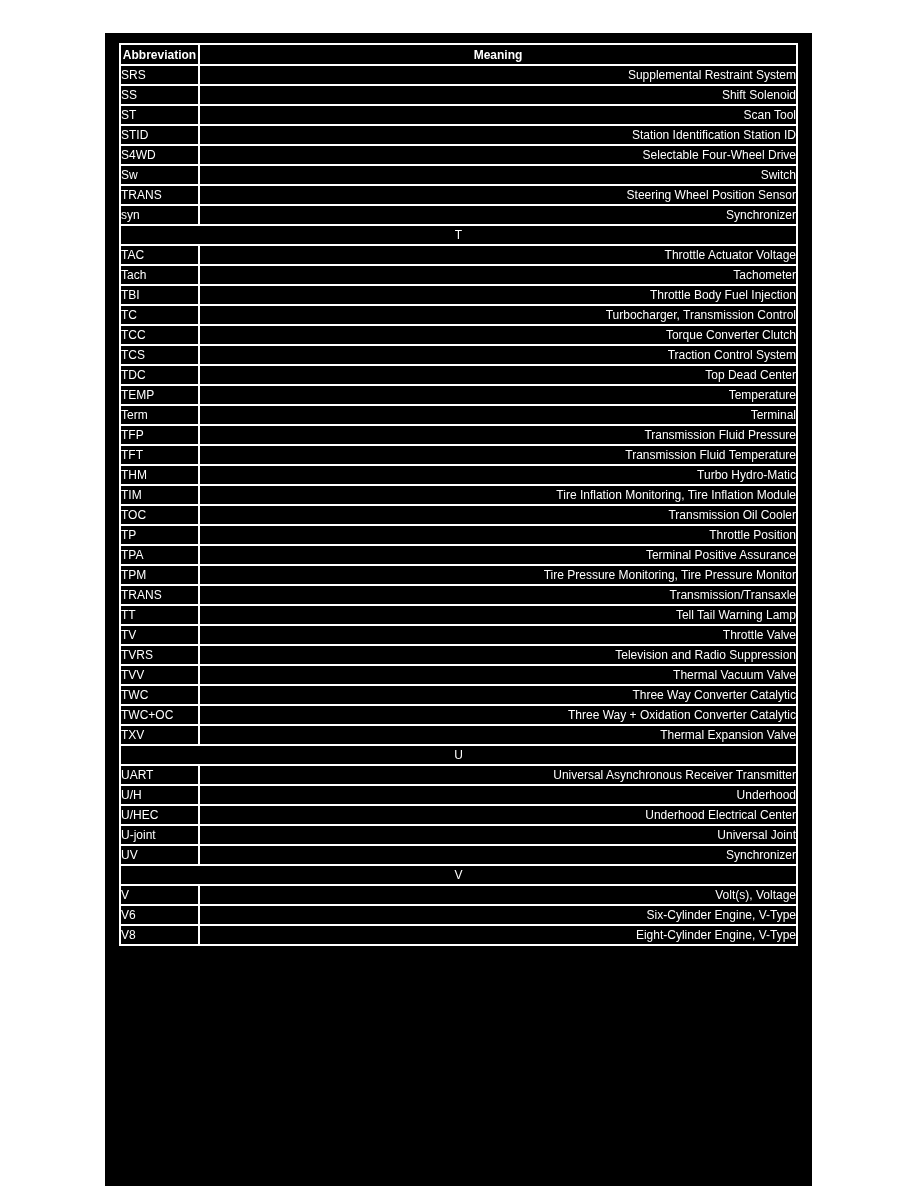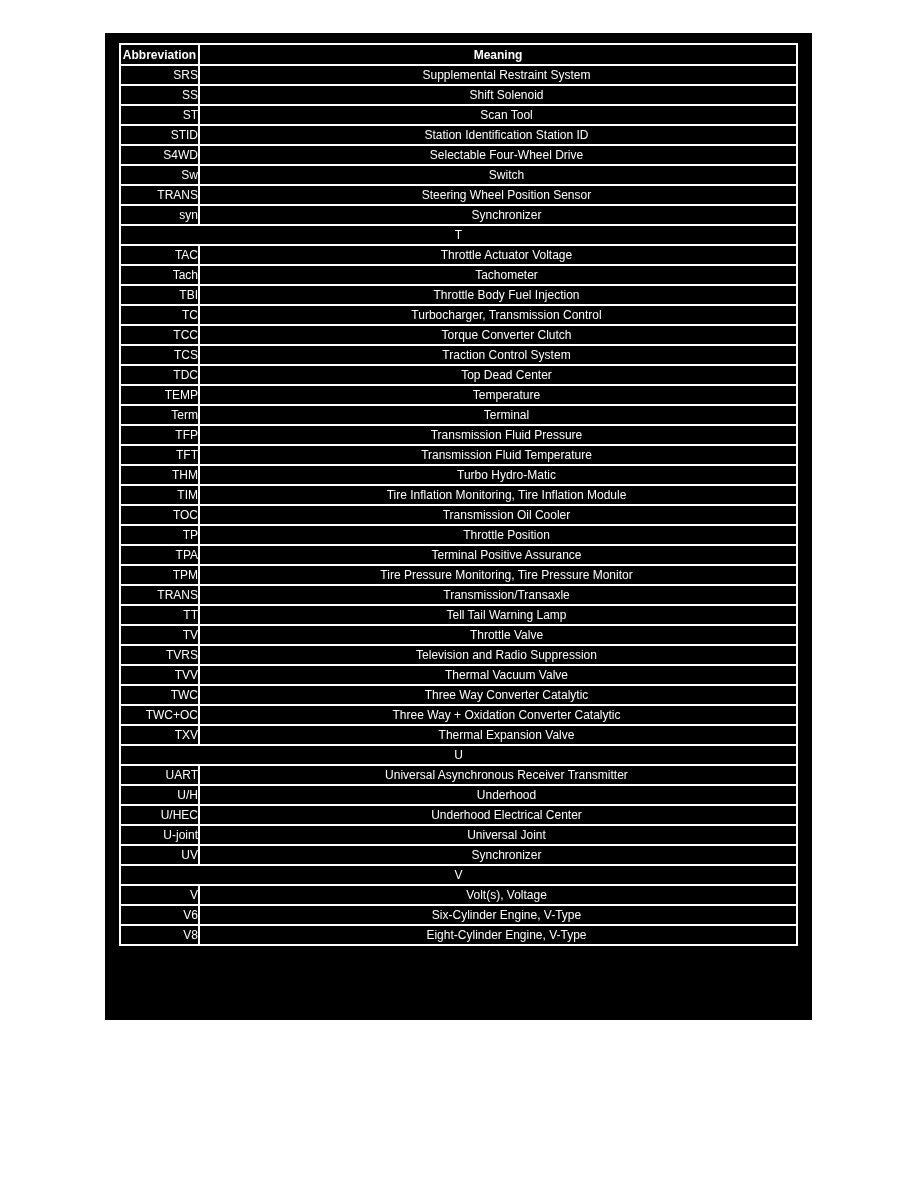--- a/index.html
+++ b/index.html
@@ -1,34 +1,34 @@
 <!DOCTYPE html>
 <html><head>
 <meta charset="utf-8">
 <style>
   html, body { margin: 0; padding: 0; background: #ffffff; }
   body { width: 918px; height: 1188px; position: relative; font-family: "Liberation Sans", sans-serif; }
   .panel {
-    position: absolute; left: 105px; top: 33px; width: 707px; height: 987px;
+    position: absolute; left: 105px; top: 33px; width: 707px; height: 1153px;
     background: #000000;
   }
   .tbl {
     position: absolute; left: 14px; top: 10px; width: 679px;
     border-collapse: separate; border-spacing: 2px;
     background: #ffffff;
     table-layout: fixed;
   }
   .tbl td, .tbl th {
     background: #000000; color: #ffffff;
     height: 18px; padding: 0; font-size: 12px; line-height: 18px;
     white-space: nowrap; overflow: hidden;
   }
   .tbl th { font-weight: bold; text-align: center; height: 19px; }
-  .tbl td.abbr { text-align: right; width: 77px; }
-  .tbl td.meaning { text-align: center; padding-left: 17px; }
+  .tbl td.abbr { text-align: left; width: 77px; }
+  .tbl td.meaning { text-align: right; padding-left: 17px; }
   .tbl td.section { text-align: center; }
 </style>
 </head>
 <body>
 
 <div class="panel">
   <table class="tbl">
     <thead>
       <tr>
         <th style="width:77px">Abbreviation</th>

